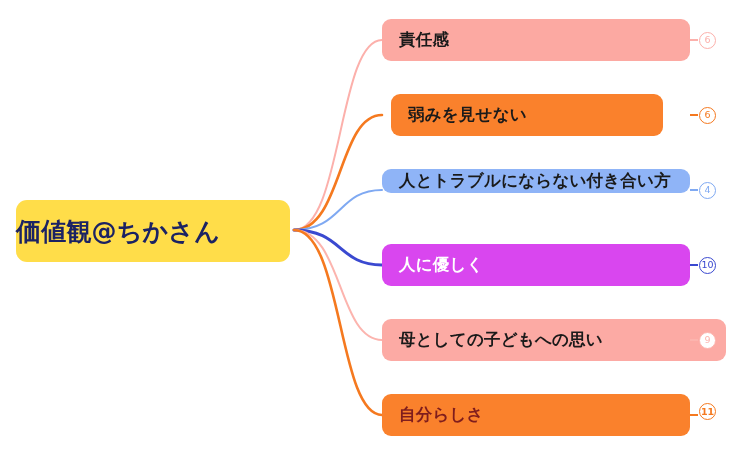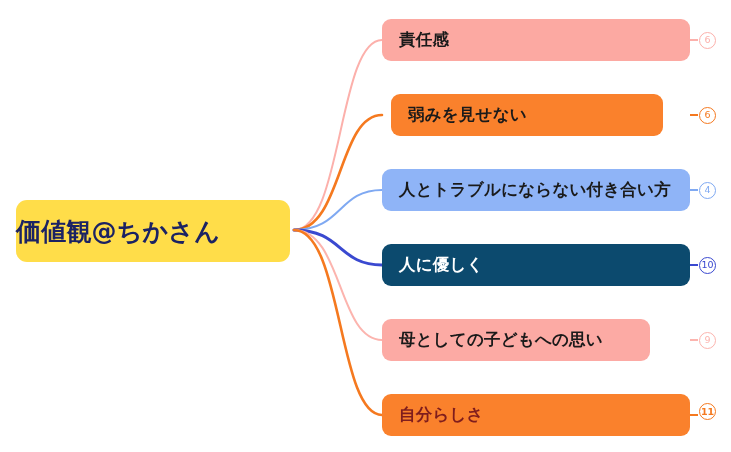--- a/index.html
+++ b/index.html
@@ -109,31 +109,31 @@
       <div class="node branch-node" style="top: 19px; left: 382px; width: 308px; height: 42px; background: rgb(252, 169, 162); font-family: Liberation Mono, monospace;">
         <span class="node-label" style="color: rgb(26, 26, 26);">責任感</span>
       </div>
       <div class="badge-stub" style="left: 690px; top: 39.3px; color: rgb(252, 176, 171);"></div>
       <div class="badge" style="left: 699px; top: 31.5px; color: rgb(252, 176, 171);">6</div>
       <div class="node branch-node" style="top: 94px; left: 382px; width: 272px; height: 42px; background: rgb(250, 129, 44); margin-left: 9px;">
         <span class="node-label" style="color: rgb(26, 26, 26);">弱みを見せない</span>
       </div>
       <div class="badge-stub" style="left: 690px; top: 114.3px; color: rgb(245, 121, 31);"></div>
       <div class="badge" style="left: 699px; top: 106.5px; color: rgb(245, 121, 31);">6</div>
-      <div class="node branch-node" style="top: 169px; left: 382px; width: 308px; height: 42px; background: rgb(143, 180, 247);">
+      <div class="node branch-node" style="top: 169px; left: 382px; width: 308px; height: 24px; background: rgb(143, 180, 247);">
         <span class="node-label" style="color: rgb(26, 26, 26);">人とトラブルにならない付き合い方</span>
       </div>
       <div class="badge-stub" style="left: 690px; top: 189.3px; color: rgb(127, 169, 242);"></div>
       <div class="badge" style="left: 699px; top: 181.5px; color: rgb(127, 169, 242);">4</div>
-      <div class="node branch-node" style="top: 244px; left: 382px; width: 308px; height: 42px; background: #0c4a6e;">
+      <div class="node branch-node" style="top: 244px; left: 382px; width: 308px; height: 42px; background: #d946ef;">
         <span class="node-label" style="color: rgb(255, 255, 255);">人に優しく</span>
       </div>
       <div class="badge-stub" style="left: 690px; top: 264.3px; color: rgb(58, 73, 208);"></div>
       <div class="badge" style="left: 699px; top: 256.5px; color: rgb(58, 73, 208);">10</div>
-      <div class="node branch-node" style="top: 319px; left: 382px; width: 268px; height: 42px; background: rgb(252, 170, 164);">
+      <div class="node branch-node" style="top: 319px; left: 382px; width: 344px; height: 42px; background: rgb(252, 170, 164);">
         <span class="node-label" style="color: rgb(26, 26, 26);">母としての子どもへの思い</span>
       </div>
       <div class="badge-stub" style="left: 690px; top: 339.3px; color: rgb(252, 180, 174);"></div>
       <div class="badge" style="left: 699px; top: 331.5px; color: rgb(252, 180, 174);">9</div>
       <div class="node branch-node" style="top: 394px; left: 382px; width: 308px; height: 42px; background: rgb(250, 129, 44);">
         <span class="node-label" style="color: #7f1d1d;">自分らしさ</span>
       </div>
       <div class="badge-stub" style="left: 690px; top: 414.3px; color: rgb(245, 121, 31);"></div>
       <div class="badge" style="left: 699px; top: 403px; color: rgb(245, 121, 31); font-weight: bold;">11</div>
     </div>

